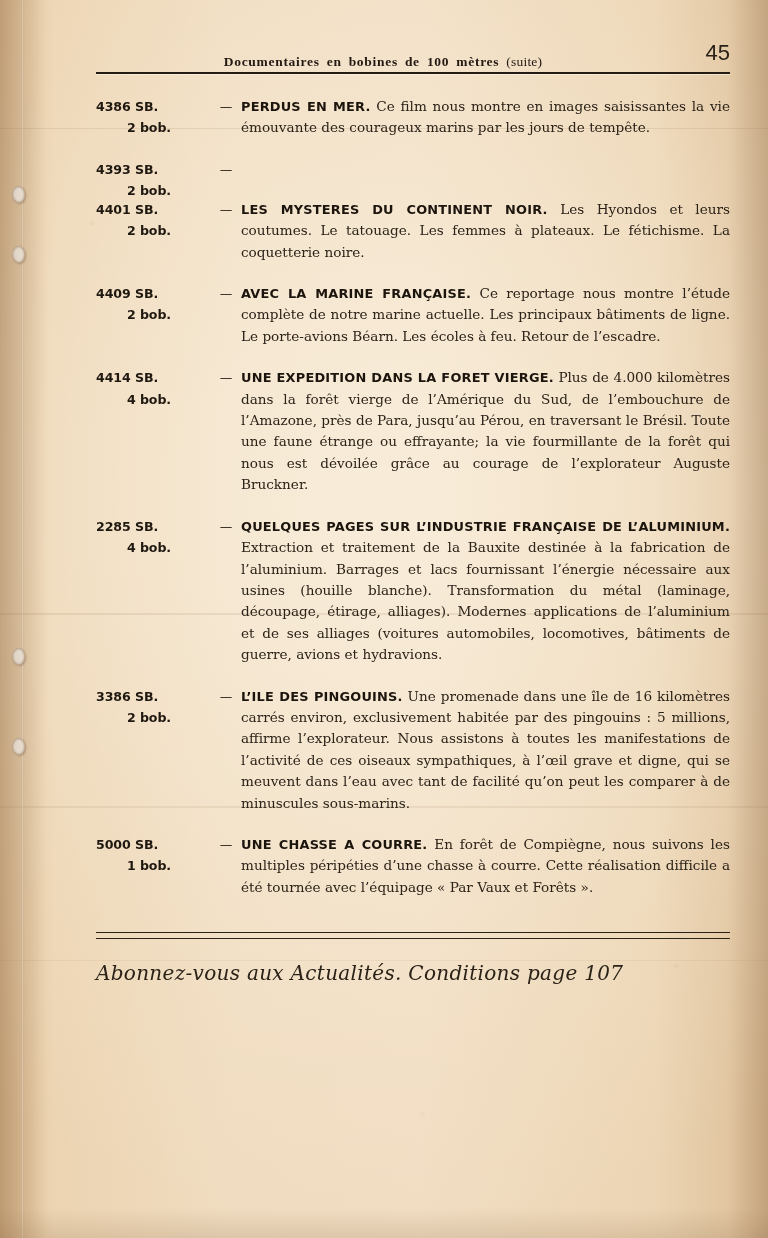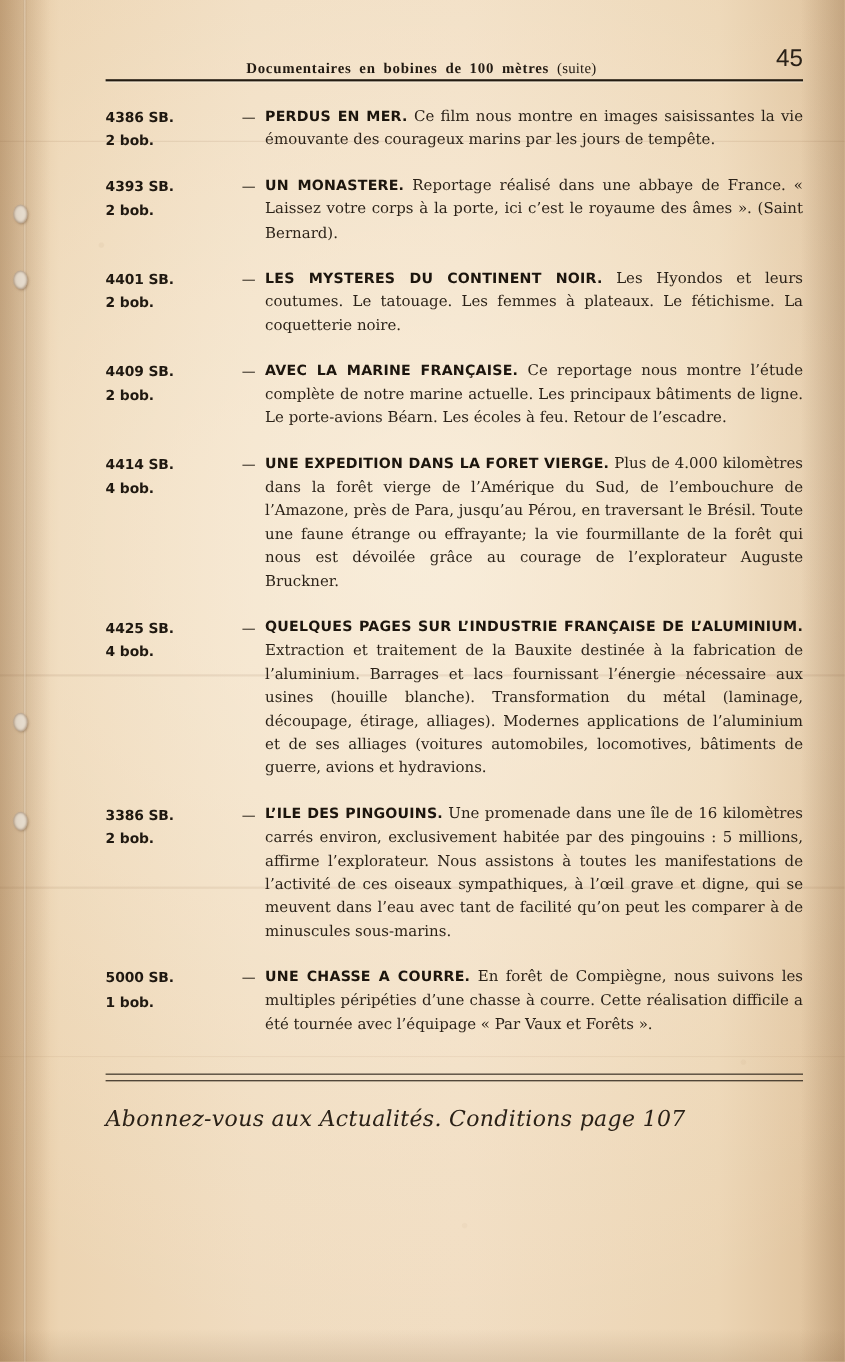--- a/index.html
+++ b/index.html
@@ -141,21 +141,21 @@
     left: 0; top: 0;
     width: 118px;
     font-family: "DejaVu Sans", sans-serif;
     font-weight: 700;
     font-size: 12.6px;
     color: #1f1810;
     letter-spacing: -0.1px;
     line-height: 21.4px;
   }
   .entry-ref .ref-id { display: block; text-align: left; }
-  .entry-ref .ref-reels { display: block; padding-right: 12px; }
+  .entry-ref .ref-reels { display: block; text-align: center; padding-right: 12px; }
   .entry-dash {
     position: absolute;
     left: 118px; top: 0;
     width: 24px;
     text-align: center;
     font-family: "DejaVu Sans", sans-serif;
     font-size: 12.6px;
     color: #1f1810;
     line-height: 21.4px;
   }
@@ -245,21 +245,20 @@
           </div>
           <div class="entry-dash">—</div>
           <div class="entry-body"><span class="title">PERDUS EN MER.</span> <span>Ce film nous montre en images saisissantes la vie émouvante des courageux marins par les jours de tempête.</span></div>
         </div>
         <div class="entry">
           <div class="entry-ref">
             <span class="ref-id">4393 SB.</span>
             <span class="ref-reels">2 bob.</span>
           </div>
           <div class="entry-dash">—</div>
-          <div class="entry-body"><span class="title">UN MONASTERE.</span> <span>Reportage réalisé dans une abbaye de France. « Laissez votre corps à la porte, ici c’est le royaume des âmes ». (Saint Bernard).</span></div>
         </div>
         <div class="entry">
           <div class="entry-ref">
             <span class="ref-id">4401 SB.</span>
             <span class="ref-reels">2 bob.</span>
           </div>
           <div class="entry-dash">—</div>
           <div class="entry-body"><span class="title">LES MYSTERES DU CONTINENT NOIR.</span> <span>Les Hyondos et leurs coutumes. Le tatouage. Les femmes à plateaux. Le fétichisme. La coquetterie noire.</span></div>
         </div>
         <div class="entry">
@@ -273,21 +272,21 @@
         <div class="entry">
           <div class="entry-ref">
             <span class="ref-id">4414 SB.</span>
             <span class="ref-reels">4 bob.</span>
           </div>
           <div class="entry-dash">—</div>
           <div class="entry-body"><span class="title">UNE EXPEDITION DANS LA FORET VIERGE.</span> <span>Plus de 4.000 kilomètres dans la forêt vierge de l’Amérique du Sud, de l’embouchure de l’Amazone, près de Para, jusqu’au Pérou, en traversant le Brésil. Toute une faune étrange ou effrayante; la vie fourmillante de la forêt qui nous est dévoilée grâce au courage de l’explorateur Auguste Bruckner.</span></div>
         </div>
         <div class="entry">
           <div class="entry-ref">
-            <span class="ref-id">4425 SB.</span>
+            <span class="ref-id">2285 SB.</span>
             <span class="ref-reels">4 bob.</span>
           </div>
           <div class="entry-dash">—</div>
           <div class="entry-body"><span class="title">QUELQUES PAGES SUR L’INDUSTRIE FRANÇAISE DE L’ALUMINIUM.</span> <span>Extraction et traitement de la Bauxite destinée à la fabrication de l’aluminium. Barrages et lacs fournissant l’énergie nécessaire aux usines (houille blanche). Transformation du métal (laminage, découpage, étirage, alliages). Modernes applications de l’aluminium et de ses alliages (voitures automobiles, locomotives, bâtiments de guerre, avions et hydravions.</span></div>
         </div>
         <div class="entry">
           <div class="entry-ref">
             <span class="ref-id">3386 SB.</span>
             <span class="ref-reels">2 bob.</span>
           </div>

